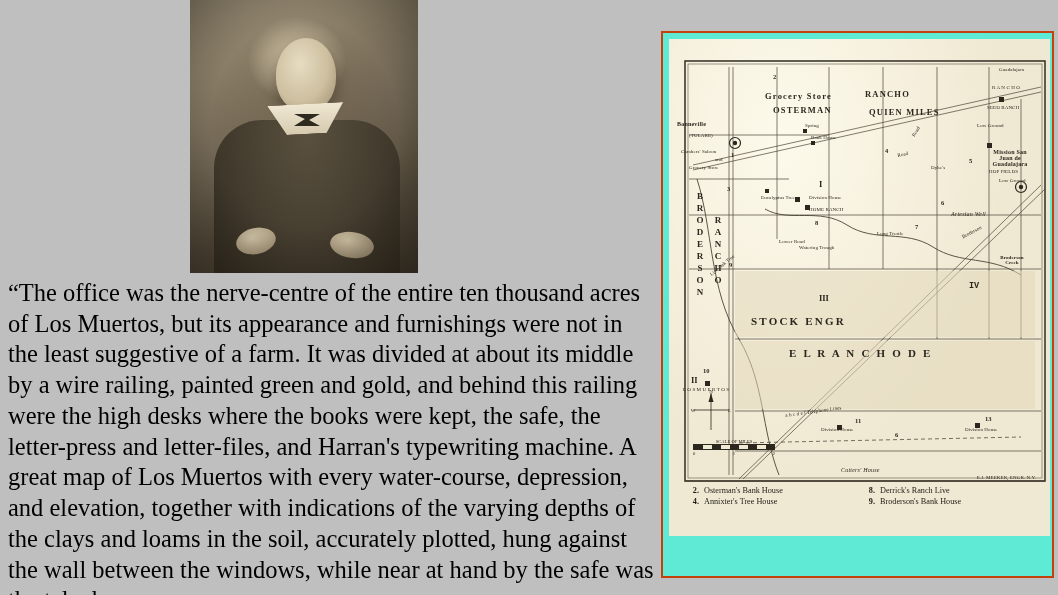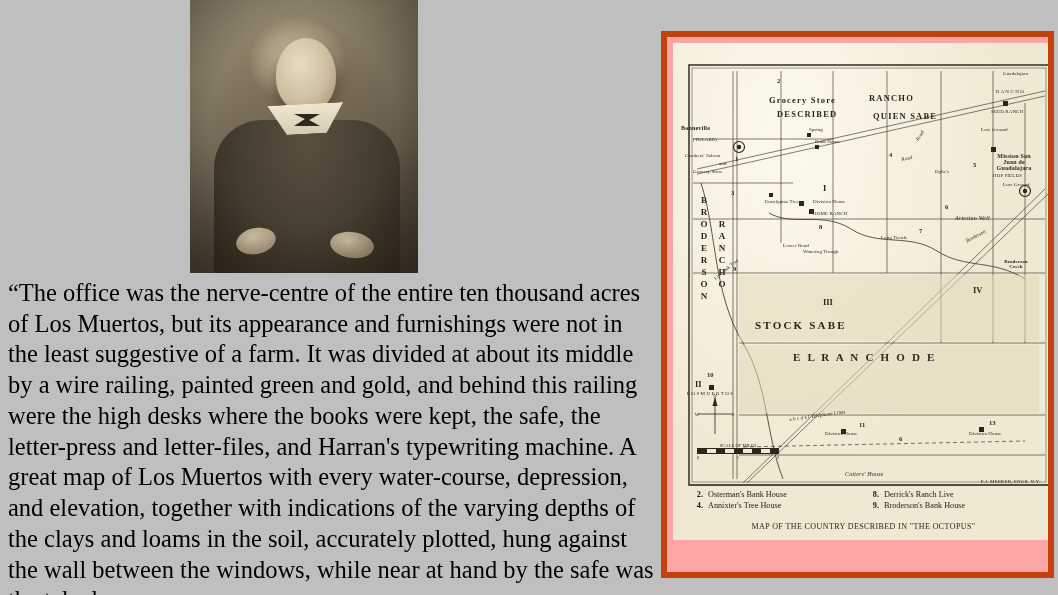--- a/index.html
+++ b/index.html
@@ -129,22 +129,22 @@
     font-family: "Liberation Serif", serif;
   }
 
   
   .map-panel {
     position: absolute;
     left: 661px;
     top: 31px;
     width: 393px;
     height: 547px;
-    background: #fca5a5;
-    border: 6px solid #c2410c;
+    background: #5eead4;
+    border: 2px solid #c2410c;
     box-sizing: border-box;
     overflow: hidden;
   }
   .map-face {
     position: absolute;
     left: 6px;
     top: 6px;
     width: 381px;
     height: 497px;
     background:
@@ -336,23 +336,23 @@
         <rect x="168" y="386" width="5" height="5"></rect>
         <rect x="306" y="384" width="5" height="5"></rect>
         <rect x="330" y="58" width="5" height="5"></rect>
         <rect x="318" y="104" width="5" height="5"></rect>
       </g>
 
       <line x1="16" y1="442" x2="376" y2="442" stroke="#3c372c" stroke-width="0.8"></line>
     </svg>
 
     <div class="map-label lbl-mid" style="left:96px; top:52px;">Grocery Store</div>
-    <div class="map-label lbl-mid" style="left:104px; top:66px;">DESCRIBED</div>
+    <div class="map-label lbl-mid" style="left:104px; top:66px;">OSTERMAN</div>
     <div class="map-label lbl-mid" style="left:196px; top:50px;">RANCHO</div>
-    <div class="map-label lbl-mid" style="left:200px; top:68px;">QUIEN  SABE</div>
+    <div class="map-label lbl-mid" style="left:200px; top:68px;">QUIEN  MILES</div>
 
     <div class="map-label lbl-tiny" style="left:316px; top:46px; width:42px; white-space:normal; text-align:center;">R A N C H O</div>
     <div class="map-label lbl-tiny" style="left:318px; top:66px;">SEED RANCH</div>
     <div class="map-label lbl-tiny" style="left:308px; top:84px; width:56px; white-space:normal;">Low Ground</div>
     <div class="map-label lbl-small" style="left:320px; top:110px; width:42px; white-space:normal; text-align:center; font-weight:700;">Mission San Juan de Guadalajara</div>
     <div class="map-label lbl-tiny" style="left:320px; top:130px;">HOP FIELDS</div>
     <div class="map-label lbl-tiny" style="left:330px; top:139px;">Low Ground</div>
     <div class="map-label lbl-tiny" style="left:262px; top:126px;">Dyke's</div>
     <div class="map-label lbl-small" style="left:282px; top:172px; font-style:italic;">Artesian Well</div>
     <div class="map-label lbl-tiny" style="left:330px; top:28px;">Guadalajara</div>
@@ -372,23 +372,23 @@
     <div class="map-label lbl-tiny" style="left:92px; top:156px;">Eucalyptus Trees</div>
     <div class="map-label lbl-tiny" style="left:130px; top:206px;">Watering Trough</div>
 
     <div class="map-label lbl-vert" style="left:26px; top:152px;">BRODERSON</div>
     <div class="map-label lbl-vert" style="left:44px; top:176px;">RANCHO</div>
 
     <div class="map-label lbl-tiny" style="left:40px; top:234px; transform:rotate(-40deg); transform-origin:left top;">Live Oak Tree</div>
     <div class="map-label lbl-tiny" style="left:292px; top:196px; transform:rotate(-28deg); transform-origin:left top;">Broderson</div>
     <div class="map-label lbl-tiny" style="left:326px; top:216px; width:34px; white-space:normal; text-align:center; font-weight:700;">Broderson Creek</div>
 
-    <div class="map-label lbl-mid" style="left:300px; top:242px; letter-spacing:0;">IV</div>
+    <div class="map-label lbl-mid" style="left:300px; top:242px; letter-spacing:0;font-family:Liberation Mono, monospace;">IV</div>
     <div class="map-label lbl-mid" style="left:150px; top:254px; letter-spacing:0;">III</div>
-    <div class="map-label lbl-big" style="left:82px; top:276px;">STOCK SABE</div>
+    <div class="map-label lbl-big" style="left:82px; top:276px;">STOCK ENGR</div>
     <div class="map-label lbl-big" style="left:120px; top:308px;">E L   R A N C H O   D E</div>
 
     <div class="map-label lbl-mid" style="left:22px; top:336px; letter-spacing:0;">II</div>
     <div class="map-label lbl-tiny" style="left:14px; top:348px;">L O S    M U E R T O S</div>
     <div class="map-label lbl-tiny" style="left:152px; top:388px;">Division House</div>
     <div class="map-label lbl-tiny" style="left:296px; top:388px;">Division House</div>
     <div class="map-label lbl-small" style="left:172px; top:428px; font-style:italic;">Cutters' House</div>
     <div class="map-label lbl-tiny" style="left:116px; top:374px; transform:rotate(-8deg); transform-origin:left top;">a b c d e f  Telephone Lines</div>
     <div class="map-label lbl-tiny" style="left:228px; top:114px; transform:rotate(-12deg); transform-origin:left top;">Road</div>
     <div class="map-label lbl-tiny" style="left:242px; top:96px; transform:rotate(-58deg); transform-origin:left top;">Road</div>
@@ -449,15 +449,14 @@
           <span class="n">4.</span>
           <span>Annixter's Tree House</span>
         </div>
         <div class="legend-col">
           <span class="n">9.</span>
           <span>Broderson's Bank House</span>
         </div>
       </div>
     </div>
 
-    <div class="map-caption">MAP OF THE COUNTRY DESCRIBED IN "THE OCTOPUS"</div>
   </div>
 </div>
 
 </body></html>

